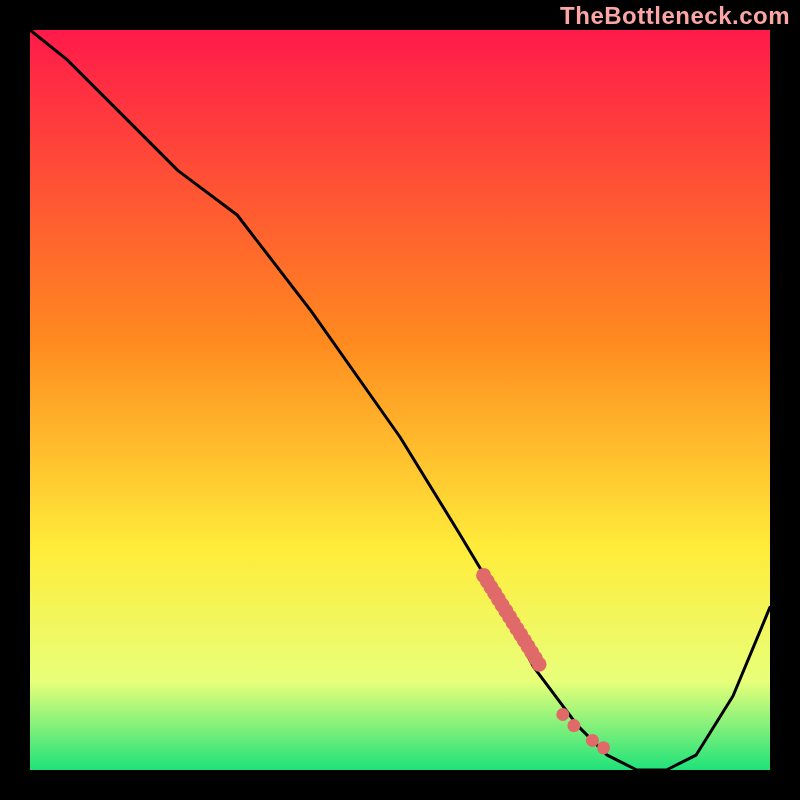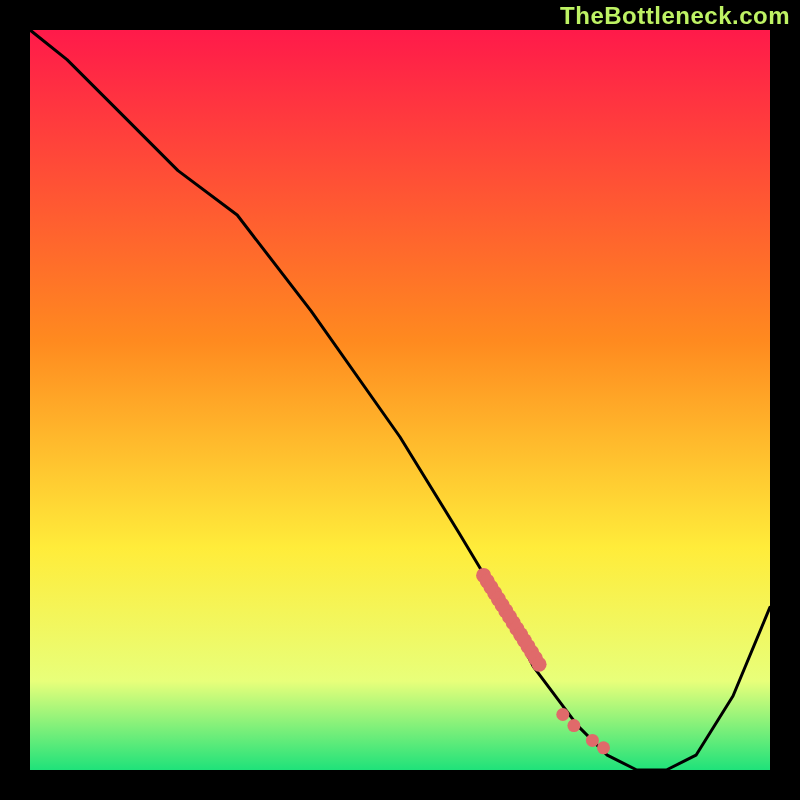--- a/index.html
+++ b/index.html
@@ -18,21 +18,21 @@
     height: 800px;
     background: #000;
   }
   .watermark {
     position: absolute;
     top: 2px;
     right: 10px;
     font-family: Arial, Helvetica, sans-serif;
     font-size: 24px;
     font-weight: bold;
-    color: #bef264;
+    color: #fca5a5;
     letter-spacing: 0.5px;
   }
   svg {
     position: absolute;
     left: 0;
     top: 0;
   }
 </style>
 </head>
 <body>

